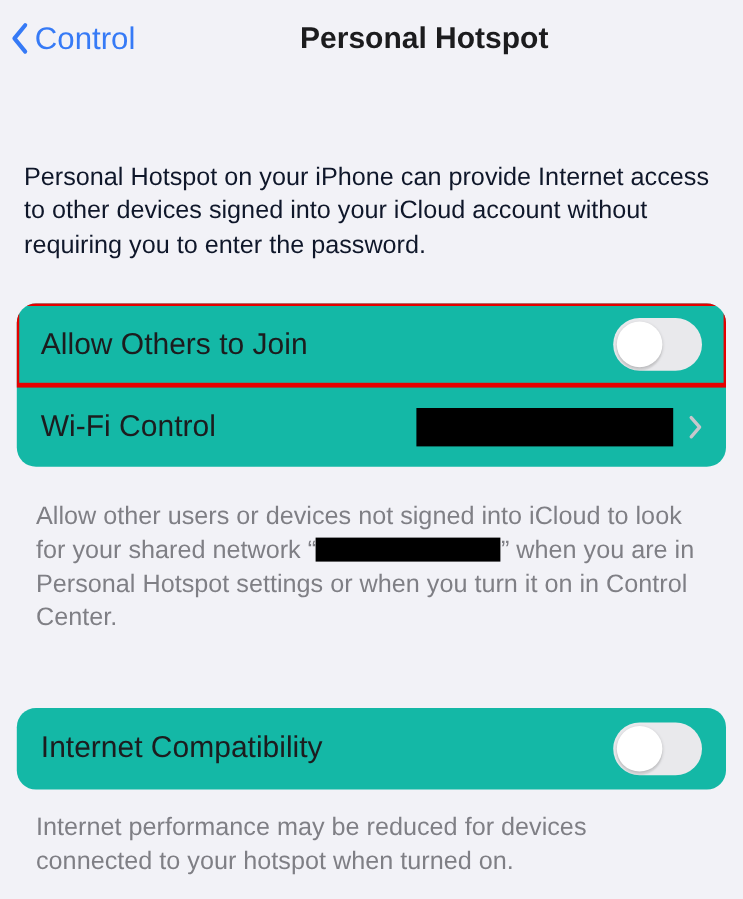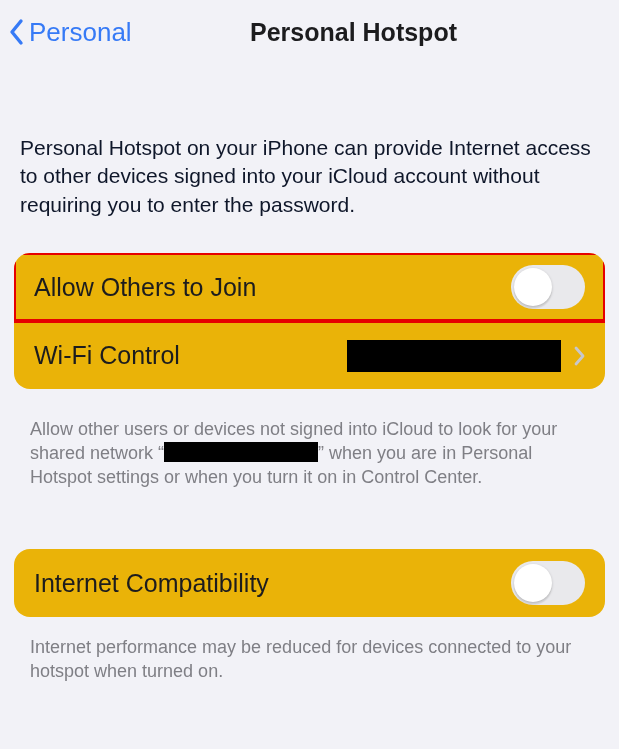--- a/index.html
+++ b/index.html
@@ -6,46 +6,46 @@
     body { background:#f2f2f7; width:619px; height:749px; overflow:hidden; color:#1c1c1e; }
     .nav { display:flex; align-items:center; height:64px; position:relative; }
     .back { display:flex; align-items:center; gap:4px; padding-left:8px; cursor:pointer; }
     .back-label { color:#367af6; font-size:26px; font-weight:400; }
     .nav-title { position:absolute; left:50%; transform:translateX(-50%); font-size:25px; font-weight:700;margin-left:44px; }
     .chev-left { width:17px; height:28px; }
     .chev-left path { stroke:#367af6; stroke-width:3.4; fill:none; stroke-linecap:round; stroke-linejoin:round; }
     .section-desc { color:#0f172a; font-size:21px; line-height:1.35; padding:0 20px; }
     .spacer-top { height:70px; }
     .spacer-mid { height:34px; }
-    .group { margin:0 14px; background:#eab308; border-radius:16px; overflow:hidden; }
+    .group { margin:0 14px; background:#14b8a6; border-radius:16px; overflow:hidden; }
     .row { display:flex; align-items:center; height:68px; padding:0 20px; }
     .row + .row { border-top:1px solid #e5e5ea; }
     .row-title { font-size:25px; font-weight:400; flex:0 0 auto; }
     .row-fill { flex:1 1 auto; }
     .toggle { width:74px; height:44px; background:#e9e9ec; border-radius:22px; position:relative; flex:0 0 auto; }
     .toggle .knob { position:absolute; top:3px; left:3px; width:38px; height:38px; background:#ffffff; border-radius:50%; box-shadow:0 1px 3px rgba(0,0,0,0.2), 0 3px 1px rgba(0,0,0,0.05); }
     .highlight-row { outline:4px solid #e60000; outline-offset:-2px; }
     .chev-right { width:12px; height:20px; margin-left:12px; }
     .chev-right path { stroke:#c7c7cc; stroke-width:2.8; fill:none; stroke-linecap:round; stroke-linejoin:round; }
     .redacted-value { width:214px; height:32px; background:#000000; }
-    .desc2 { color:#7f7f85; font-size:18px; line-height:1.34; padding:0 30px; }
+    .desc2 { color:#7f7f85; font-size:21px; line-height:1.34; padding:0 30px; }
     .redacted-inline { display:inline-block; width:154px; height:20px; background:#000000; vertical-align:middle; position:relative; top:-2px; }
     .gap-after-group { height:28px; }
     .spacer3 { height:60px; }
     .gap-after-group2 { height:18px; }
   </style>
 </head>
 <body>
 
 <div class="nav">
   <div class="back">
     <svg class="chev-left" viewBox="0 0 17 28">
         <path d="M13 3 L4 14 L13 25"></path>
       </svg>
-    <span class="back-label">Personal</span>
+    <span class="back-label">Control</span>
   </div>
   <div class="nav-title">Personal Hotspot</div>
 </div>
 
 <div class="spacer-top"></div>
 
 <div class="section-desc">Personal Hotspot on your iPhone can provide Internet access to other devices signed into your iCloud account without requiring you to enter the password.</div>
 
 <div class="spacer-mid"></div>
 

